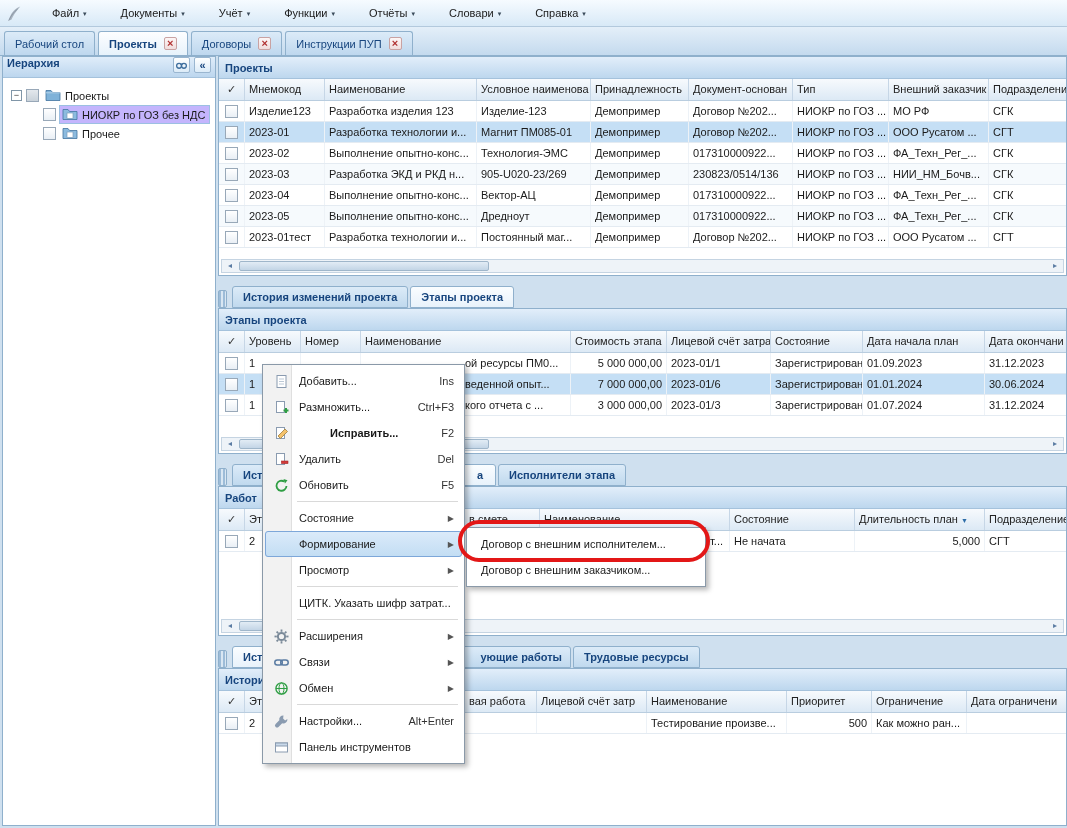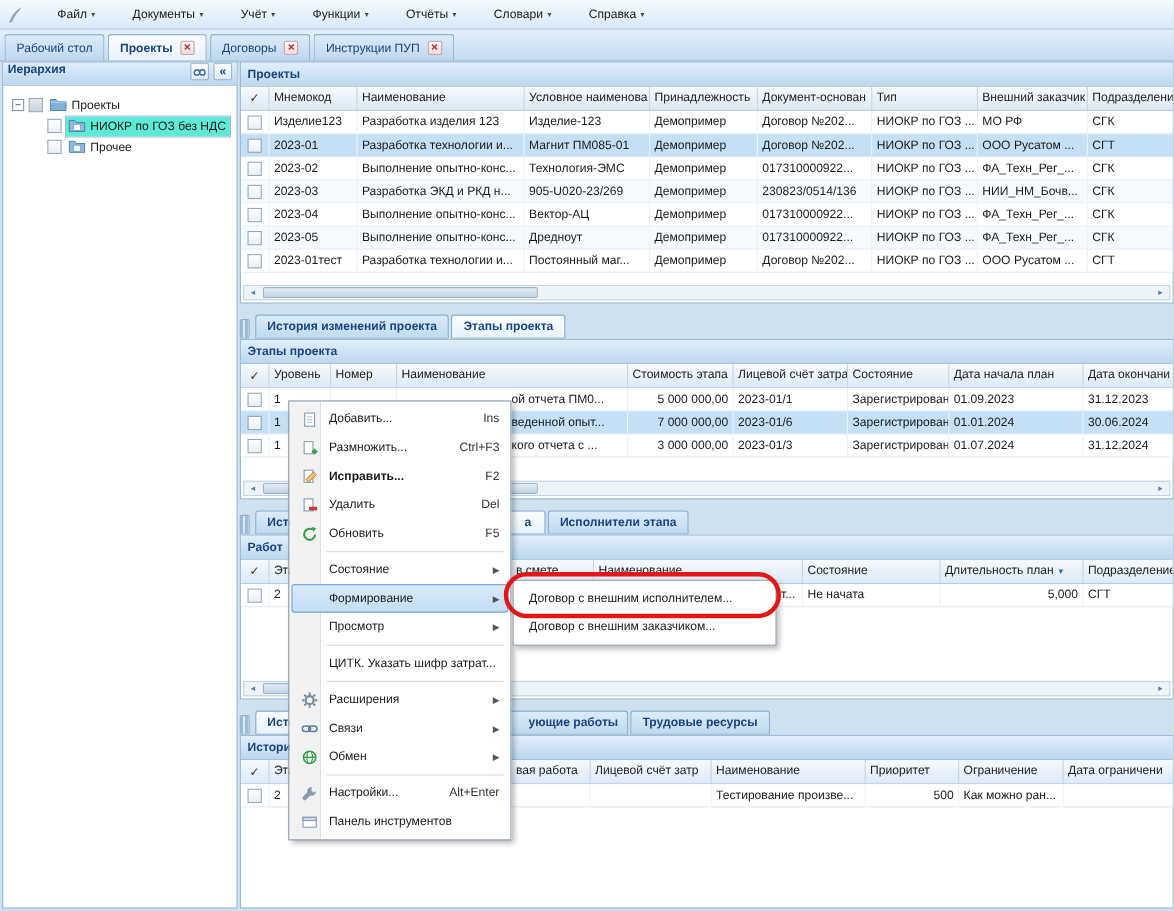--- a/index.html
+++ b/index.html
@@ -24,21 +24,21 @@
   .panel-header{height:21px;background:linear-gradient(#e0edfa,#bcd6ee);border-bottom:1px solid #a5c2dc;display:flex;gap:4px;padding:0 4px;color:#17457e;font-weight:bold;}
   .panel-header .sp{flex:1;}
   .ph-btn{width:17px;height:16px;display:flex;align-items:center;justify-content:center;border:1px solid #9ab6d0;border-radius:2px;background:linear-gradient(#fff,#dcebf8);color:#17457e;font-weight:bold;font-size:11px;line-height:1;}
   .tree{padding:8px 2px;}
   .tnode{height:19px;display:flex;align-items:center;gap:4px;padding-left:6px;}
   .tnode.child{padding-left:38px;}
   .expander{width:11px;height:11px;border:1px solid #8096a8;background:#fff;font-size:9px;line-height:9px;text-align:center;color:#333;}
   .cbx{width:13px;height:13px;border:1px solid #98a8b8;background:linear-gradient(#ffffff,#e9eff5);display:inline-block;flex:0 0 auto;}
   .cbx.tri{background:linear-gradient(#e3e8ed,#c9d2da);}
   .nodebody{display:flex;align-items:center;gap:4px;padding:1px 4px 1px 2px;}
-  .nodebody.selected{background:#5eead4;outline:1px solid #9cc0e2;}
+  .nodebody.selected{background:#c4b5fd;outline:1px solid #9cc0e2;}
 
   
   .section{position:absolute;background:#fff;border:1px solid #8fb0cc;}
   .sec-title{height:22px;background:linear-gradient(#e2eefa,#bdd7ee);border-bottom:1px solid #a5c2dc;display:flex;align-items:center;padding:0 6px;color:#17457e;font-weight:bold;}
   .ghead{display:flex;height:22px;background:linear-gradient(#f7fafd,#dce9f5);border-bottom:1px solid #b9cddf;}
   .hc{padding:4px 4px 0;border-right:1px solid #c6d6e6;color:#222;white-space:nowrap;overflow:hidden;}
   .hc.cb{display:flex;align-items:center;justify-content:center;padding:0;color:#333;}
   .grow{display:flex;height:21px;border-bottom:1px solid #e4ebf2;background:#fff;}
   .gbody .grow:nth-child(even){background:#f6fafd;}
   .gbody .grow.selected{background:#c5dff5;}
@@ -79,21 +79,21 @@
   #works-tabs{left:218px;top:462px;width:849px;}
   #works-section{left:218px;top:486px;width:849px;height:150px;}
   #resources-tabs{left:218px;top:644px;width:849px;}
   #resources-section{left:218px;top:668px;width:849px;height:158px;}
 
   
   .context-menu{position:absolute;left:262px;top:364px;width:203px;padding:3px 2px;background:linear-gradient(to right,#f2f2f2 0 28px,#dfdfdf 28px 29px,#ffffff 29px);border:1px solid #8a99a8;box-shadow:3px 3px 5px rgba(0,0,0,.28);z-index:50;}
   .cm-item{height:26px;display:flex;align-items:center;padding:0 8px 0 4px;cursor:default;}
   .cm-icon{width:24px;margin-right:6px;display:flex;align-items:center;justify-content:center;flex:0 0 auto;}
   .cm-label{white-space:nowrap;}
-  .cm-label.bold{font-weight:bold;}
+  .cm-label.bold{font-weight:bold;margin-left:31px;}
   .cm-right{margin-left:auto;color:#333;padding-left:14px;}
   .cm-arrow{margin-left:auto;font-size:8px;color:#555;}
   .cm-item.hl{background:linear-gradient(#dcebfa,#c2ddf3);outline:1px solid #7da7d9;outline-offset:-1px;border-radius:3px;}
   .cm-sep{height:1px;background:#d9d9d9;margin:3px 4px 3px 32px;}
 
   .flyout{position:absolute;left:466px;top:527px;width:240px;padding:3px 2px;background:#fff;border:1px solid #8a99a8;box-shadow:3px 3px 5px rgba(0,0,0,.28);z-index:60;}
   .fly-item{height:26px;display:flex;align-items:center;padding:0 12px;white-space:nowrap;}
 
   .annotation{position:absolute;left:458px;top:520px;width:252px;height:42px;border:4px solid #e31717;border-radius:22px;z-index:70;pointer-events:none;}
 </style>
@@ -345,21 +345,21 @@
       <div class="hc sc7">Дата начала план</div>
       <div class="hc sc8">Дата окончани</div>
     </div>
     <div class="gbody">
       <div class="grow">
         <div class="gc cb sc0">
             <span class="cbx"></span>
           </div>
         <div class="gc sc1">1</div>
         <div class="gc sc2"></div>
-        <div class="gc sc3 fragpad">ой отчета ПМ0...</div>
+        <div class="gc sc3 fragpad">ой ресурсы ПМ0...</div>
         <div class="gc sc4 num">5 000 000,00</div>
         <div class="gc sc5">2023-01/1</div>
         <div class="gc sc6">Зарегистрирован</div>
         <div class="gc sc7">01.09.2023</div>
         <div class="gc sc8">31.12.2023</div>
       </div>
       <div class="grow selected">
         <div class="gc cb sc0">
             <span class="cbx"></span>
           </div>

